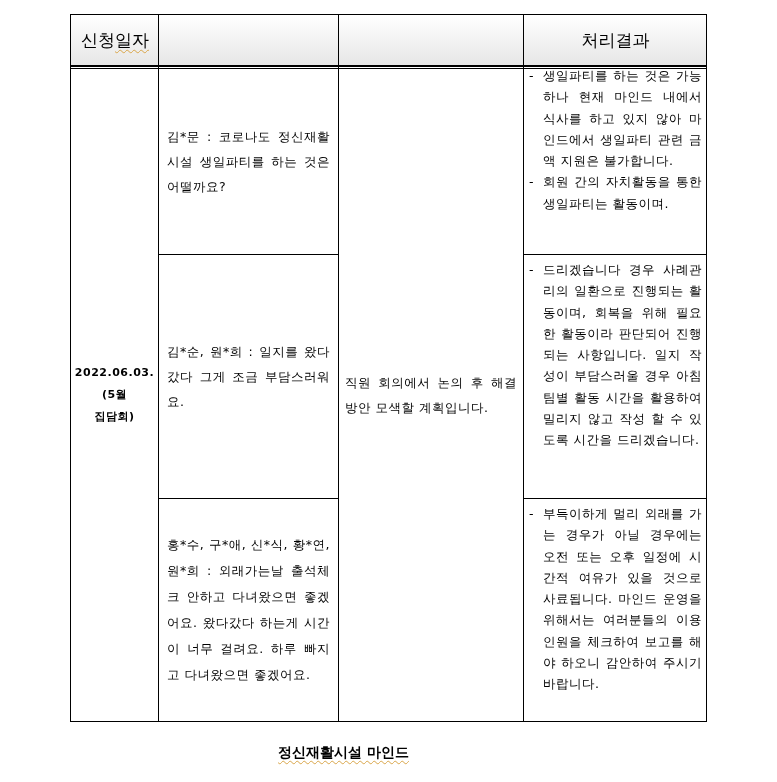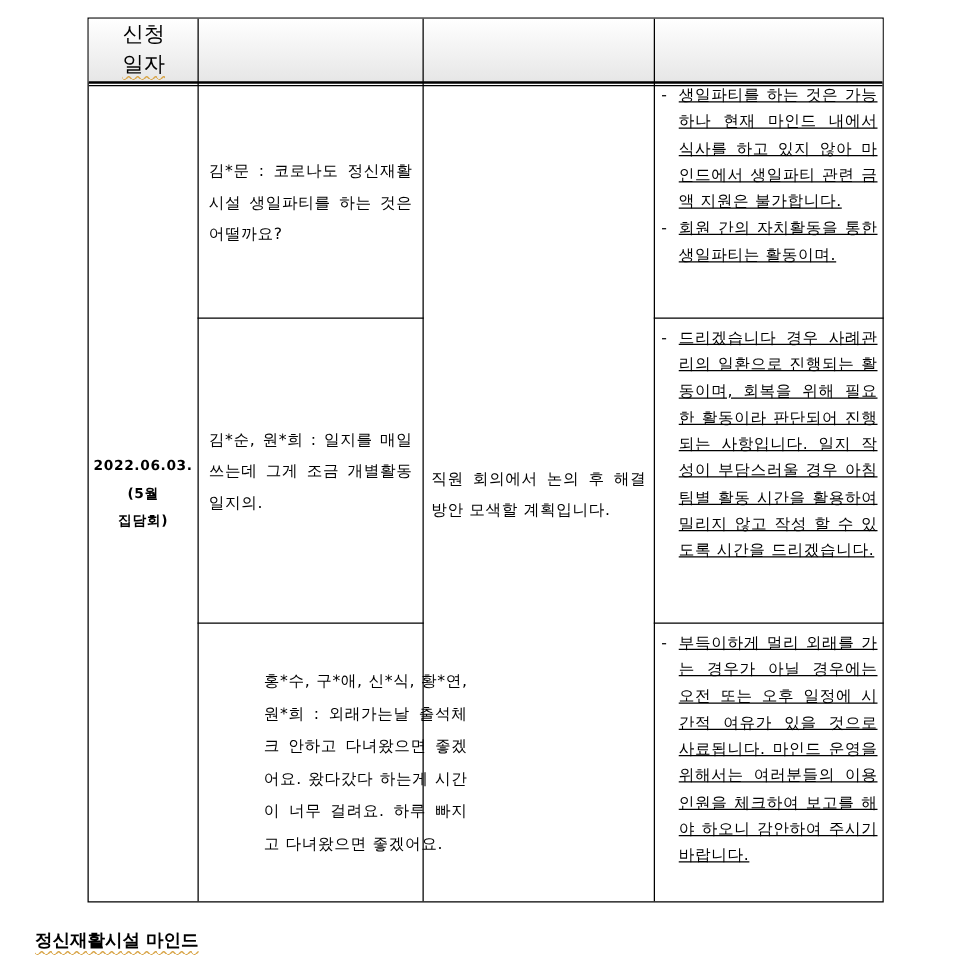--- a/index.html
+++ b/index.html
@@ -18,35 +18,38 @@
     .u { text-decoration:underline; text-decoration-style:wavy; text-decoration-color:#d9a64a;
          text-decoration-thickness:1px; text-underline-offset:3px; }
     .cell { position:absolute; box-sizing:border-box; display:flex; align-items:center;
             font-size:12.5px; line-height:25px; letter-spacing:0.5px; }
     .cell p { margin:0; text-align:justify; text-align-last:left; }
     .date { font-family:"DejaVu Sans", sans-serif; font-weight:bold; font-size:11px;
             line-height:22px; justify-content:center; text-align:right; }
     .result { align-items:flex-start; font-size:12.5px; line-height:21.3px; }
     .bullet { display:flex; width:100%; }
     .bullet .dash { width:14px; flex:0 0 14px; }
-    .bullet .txt { flex:1; text-align:justify; text-align-last:left;text-decoration:underline; }
-    .footer { position:absolute; left:0; width:687px; top:744px; 
-              font-size:14px; font-weight:bold;padding-left:28px; }
+    .bullet .txt { flex:1; text-align:justify; text-align-last:left; }
+    .footer { position:absolute; left:0; width:687px; top:744px; text-align:center;
+              font-size:14px; font-weight:bold; }
   </style>
 </head>
 <body>
 
 <div class="tbl">
   <div class="hdr"></div>
   <div class="hdr-line1"></div>
   <div class="hdr-line2"></div>
 
-  <div class="hcell" style="left:0;width:88px;flex-direction:column;">
+  <div class="hcell" style="left:0;width:88px;flex-direction:row;">
     <span>신청</span>
     <span class="u">일자</span>
+  </div>
+  <div class="hcell" style="left:453px;width:183px;">
+    <span>처리결과</span>
   </div>
 
   <div class="vline" style="left:87px;"></div>
   <div class="vline" style="left:267px;"></div>
   <div class="vline" style="left:452px;"></div>
 
   <div class="hline" style="left:87px;width:181px;top:239px;"></div>
   <div class="hline" style="left:452px;width:184px;top:239px;"></div>
   <div class="hline" style="left:87px;width:181px;top:483px;"></div>
   <div class="hline" style="left:452px;width:184px;top:483px;"></div>
@@ -69,30 +72,30 @@
       <span class="dash">-</span>
       <span class="txt">생일파티를 하는 것은 가능하나 현재 마인드 내에서 식사를 하고 있지 않아 마인드에서 생일파티 관련 금액 지원은 불가합니다.</span>
     </div>
     <div class="bullet">
       <span class="dash">-</span>
       <span class="txt">회원 간의 자치활동을 통한 생일파티는 활동이며.</span>
     </div>
   </div>
 
   <div class="cell" style="left:88px;top:240px;width:179px;height:243px;padding:0 8px;">
-    <p>김*순, 원*희 : 일지를 매일쓰는데 그게 조금 개별활동일지의.</p>
+    <p>김*순, 원*희 : 일지를 왔다갔다 그게 조금 부담스러워요.</p>
   </div>
   <div class="cell result" style="left:453px;top:244px;width:183px;height:239px;padding:0 5px;flex-direction:column;">
     <div class="bullet">
       <span class="dash">-</span>
       <span class="txt">드리겠습니다 경우 사례관리의 일환으로 진행되는 활동이며, 회복을 위해 필요한 활동이라 판단되어 진행되는 사항입니다. 일지 작성이 부담스러울 경우 아침 팀별 활동 시간을 활용하여 밀리지 않고 작성 할 수 있도록 시간을 드리겠습니다.</span>
     </div>
   </div>
 
-  <div class="cell" style="left:88px;top:484px;width:179px;height:222px;padding:0 8px;line-height:26px;margin-left:44px;">
+  <div class="cell" style="left:88px;top:484px;width:179px;height:222px;padding:0 8px;line-height:26px;">
     <p>홍*수, 구*애, 신*식, 황*연, 원*희 : 외래가는날 출석체크 안하고 다녀왔으면 좋겠어요. 왔다갔다 하는게 시간이 너무 걸려요. 하루 빠지고 다녀왔으면 좋겠어요.</p>
   </div>
   <div class="cell result" style="left:453px;top:488px;width:183px;height:218px;padding:0 5px;flex-direction:column;">
     <div class="bullet">
       <span class="dash">-</span>
       <span class="txt">부득이하게 멀리 외래를 가는 경우가 아닐 경우에는 오전 또는 오후 일정에 시간적 여유가 있을 것으로 사료됩니다. 마인드 운영을 위해서는 여러분들의 이용인원을 체크하여 보고를 해야 하오니 감안하여 주시기 바랍니다.</span>
     </div>
   </div>
 </div>
 

